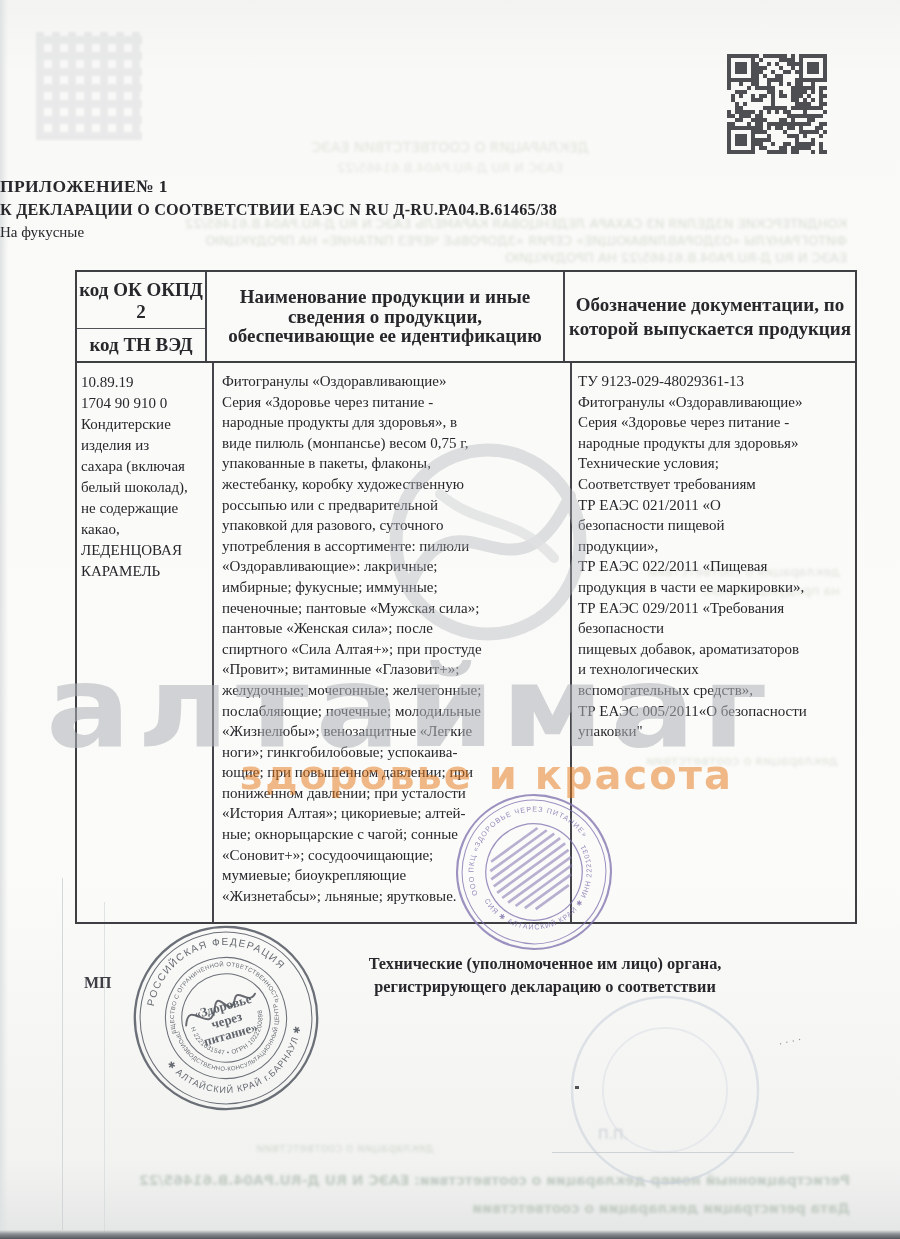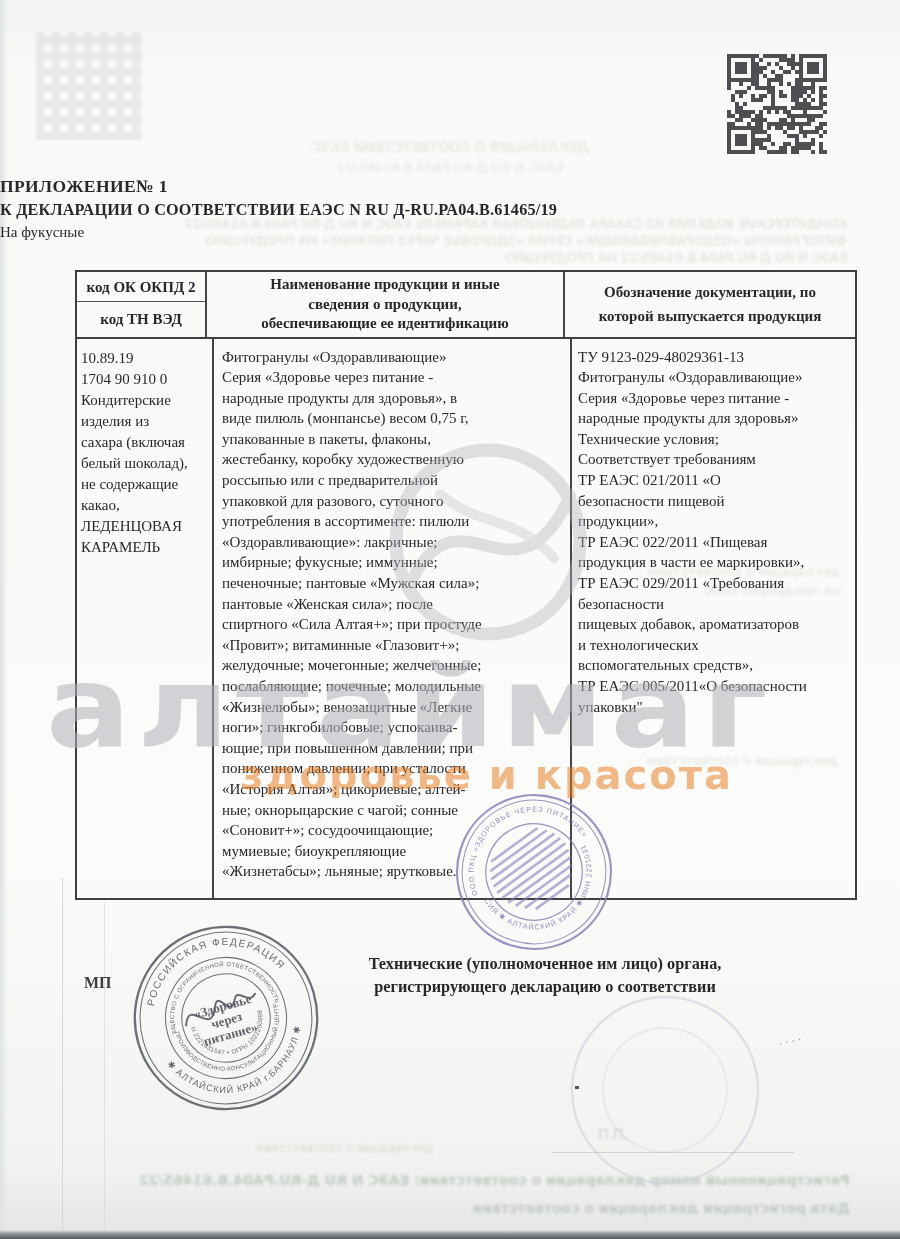--- a/index.html
+++ b/index.html
@@ -10,21 +10,21 @@
     background:linear-gradient(90deg,#dfe2e3,rgba(223,226,227,0));}
 
   
   .title-block{position:absolute;top:176px;left:0;width:100%;text-align:left;z-index:10;}
   .t1{font-size:17.5px;font-weight:bold;letter-spacing:.4px;}
   .t2{font-size:16.2px;font-weight:bold;margin-top:4px;letter-spacing:.2px;}
   .t3{font-size:15px;margin-top:4px;}
 
   
   .doc-table{position:absolute;left:75px;top:270px;width:778px;border:2px solid #3e3f43;z-index:10;}
-  .thead{display:flex;border-bottom:2px solid #3e3f43;font-weight:bold;font-size:15px;text-align:center;}
+  .thead{display:flex;border-bottom:2px solid #3e3f43;font-weight:bold;font-size:19px;text-align:center;}
   .th-codes{width:128px;border-right:2px solid #44454a;display:flex;flex-direction:column;}
   .th-codes .c1{padding:7px 2px 5px;border-bottom:1.5px solid #515258;}
   .th-codes .c2{flex:1;display:flex;align-items:center;justify-content:center;padding:5px 2px;}
   .th-product{width:344px;border-right:2px solid #44454a;display:flex;align-items:center;justify-content:center;padding:3px 6px;}
   .th-product span{white-space:pre-line;line-height:19.5px;}
   .th-docs{flex:1;display:flex;align-items:center;justify-content:center;padding:3px 4px;}
   .th-docs span{white-space:pre-line;line-height:24px;}
   .tbody{display:flex;font-size:15px;}
   .td-codes{width:128px;border-right:2px solid #44454a;padding:9px 3px 10px 4px;line-height:21px;white-space:pre-line;}
   .td-product{width:344px;border-right:2px solid #44454a;padding:8px 4px 16px 8px;line-height:20.6px;white-space:pre-line;}
@@ -451,21 +451,21 @@
       <i style="left: 56px; top: 96px;"></i>
       <i style="left: 64px; top: 96px;"></i>
       <i style="left: 68px; top: 96px;"></i>
       <i style="left: 84px; top: 96px;"></i>
       <i style="left: 92px; top: 96px;"></i>
       <i style="left: 96px; top: 96px;"></i>
     </div>
 
   <div class="title-block">
     <div class="t1">ПРИЛОЖЕНИЕ№ 1</div>
-    <div class="t2">К ДЕКЛАРАЦИИ О СООТВЕТСТВИИ ЕАЭС N RU Д-RU.РА04.В.61465/19</div>
+    <div class="t2">К ДЕКЛАРАЦИИ О СООТВЕТСТВИИ ЕАЭС N RU Д-RU.РА04.В.61465/38</div>
     <div class="t3">На фукусные</div>
   </div>
 
   <div class="doc-table">
     <div class="thead">
       <div class="th-codes">
         <div class="c1">код ОК ОКПД 2</div>
         <div class="c2">код ТН ВЭД</div>
       </div>
       <div class="th-product">

